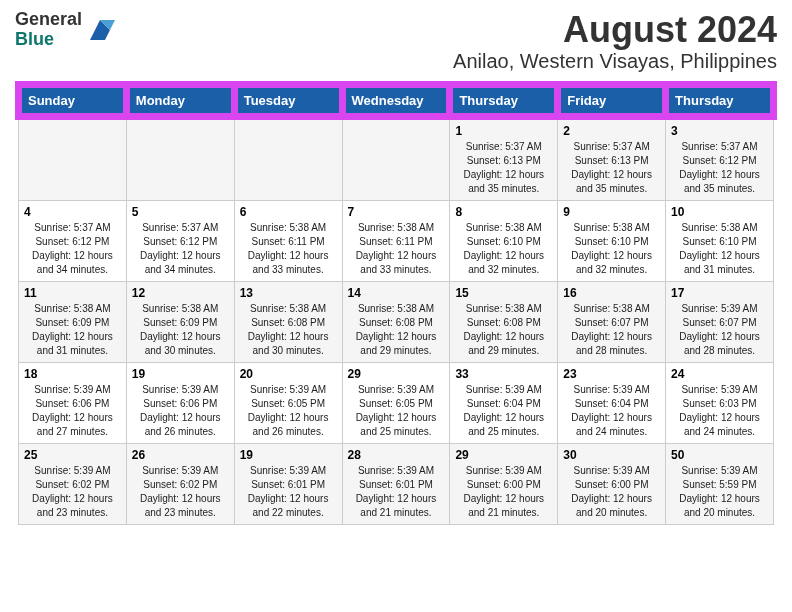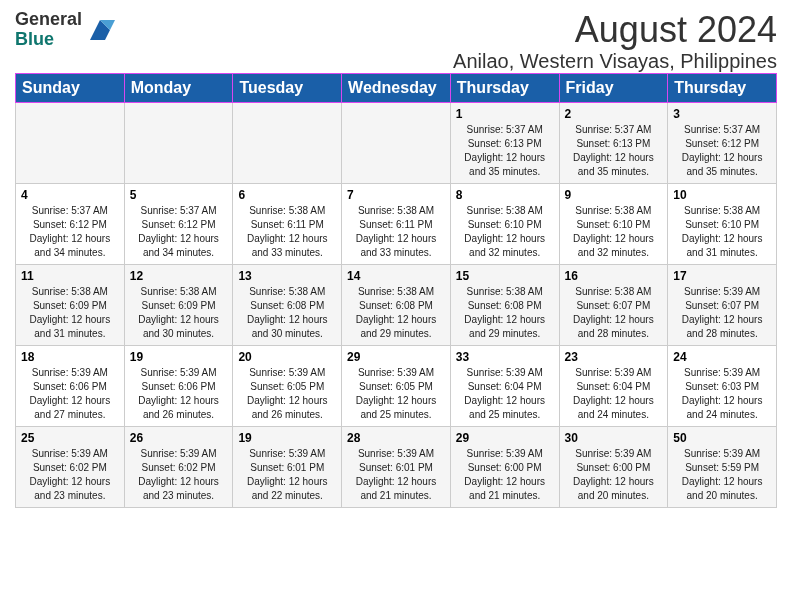--- a/index.html
+++ b/index.html
@@ -7,20 +7,21 @@
       font-family: Arial, sans-serif;
       background: #fff;
       width: 792px;
       min-height: 612px;
       padding: 10px 15px;
     }
     .header-area {
       display: flex;
       justify-content: space-between;
       align-items: flex-start;
+      margin-bottom: 8px;
     }
     .logo {
       display: flex;
       align-items: center;
       gap: 0;
     }
     .logo-text {
       font-size: 18px;
       font-weight: bold;
       color: #333;
@@ -31,40 +32,40 @@
     .logo-icon {
       width: 30px;
       height: 30px;
       margin-left: 3px;
     }
     .title-area {
       text-align: right;
     }
     .month-title {
       font-size: 36px;
-      font-weight: normal;
+      font-weight: bold;
       color: #333;
       line-height: 1.1;
     }
     .subtitle {
       font-size: 20px;
       color: #333;
     }
     table {
       width: 100%;
       border-collapse: collapse;
       font-size: 11px;
     }
     thead tr th {
       background-color: #1a5fa8;
       color: #fff;
       text-align: left;
       padding: 5px 6px;
-      font-size: 16px;
-      border: 1px solid #d946ef;
+      font-size: 13px;
+      border: 7px solid #d946ef;
     }
     tbody tr td {
       border: 1px solid #ccc;
       vertical-align: top;
       padding: 4px 5px;
       height: 80px;
       width: calc(100% / 7);
       background: #fff;
     }
     tbody tr:nth-child(odd) td {

